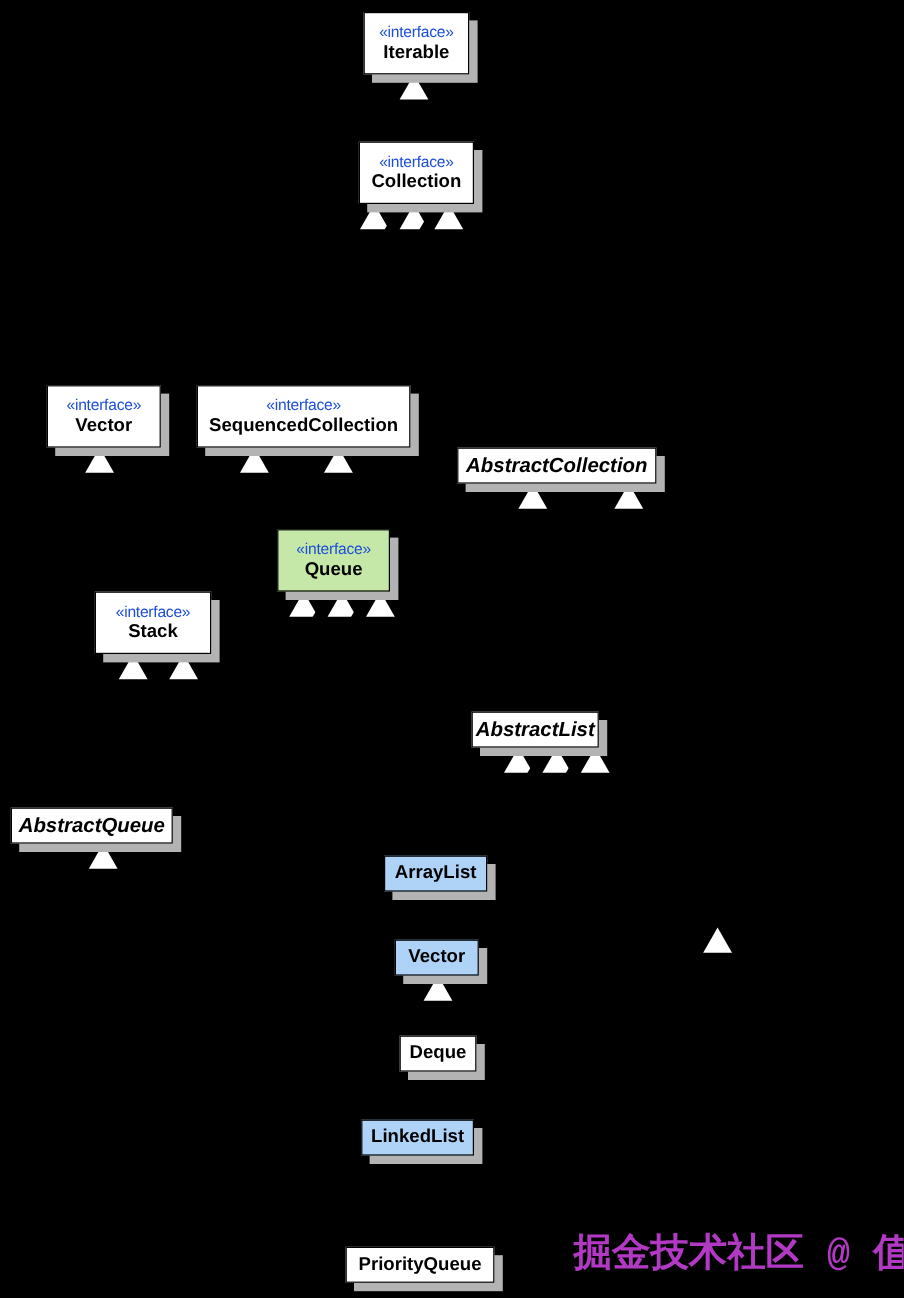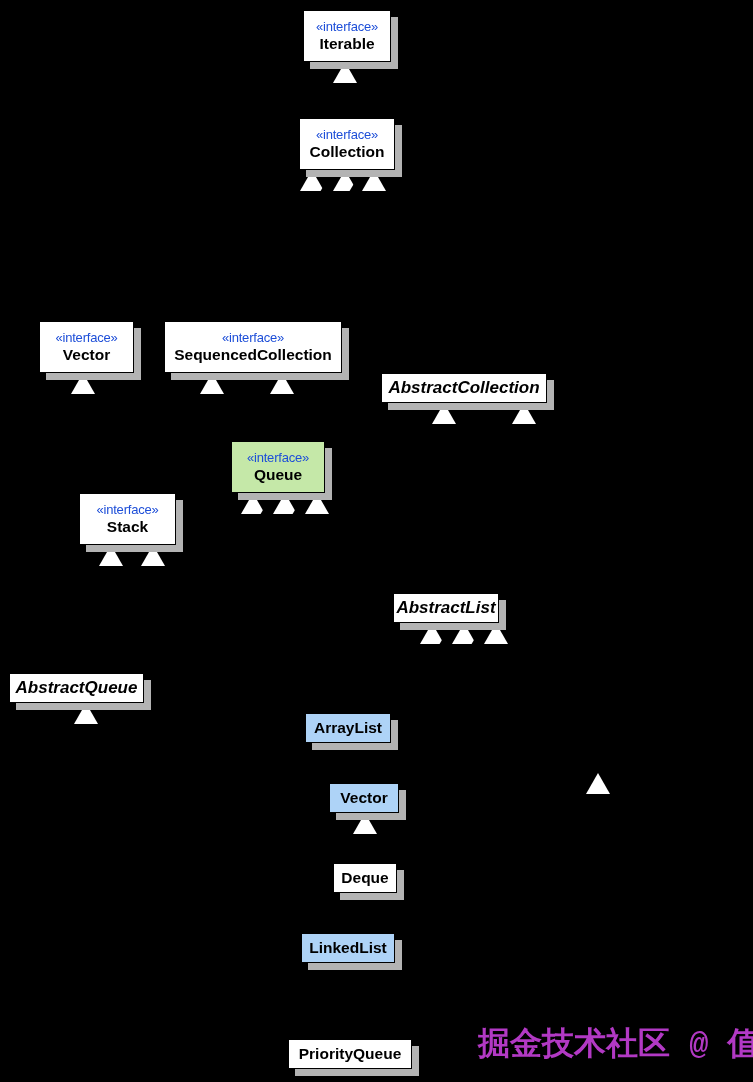--- a/index.html
+++ b/index.html
@@ -189,21 +189,21 @@
       <div class="boxframe">
         <div class="cname abstract">AbstractList</div>
       </div>
     </div>
     <div class="node" style="left: 9px; top: 673px; width: 135px; height: 30px;">
       <div class="shadow"></div>
       <div class="boxframe">
         <div class="cname abstract">AbstractQueue</div>
       </div>
     </div>
-    <div class="node" style="left: 305px; top: 713px; width: 86px; height: 30px;">
+    <div class="node" style="left: 320px; top: 713px; width: 86px; height: 30px;">
       <div class="shadow"></div>
       <div class="boxframe blue">
         <div class="cname">ArrayList</div>
       </div>
     </div>
     <div class="node" style="left: 329px; top: 783px; width: 70px; height: 30px;">
       <div class="shadow"></div>
       <div class="boxframe blue">
         <div class="cname">Vector</div>
       </div>

